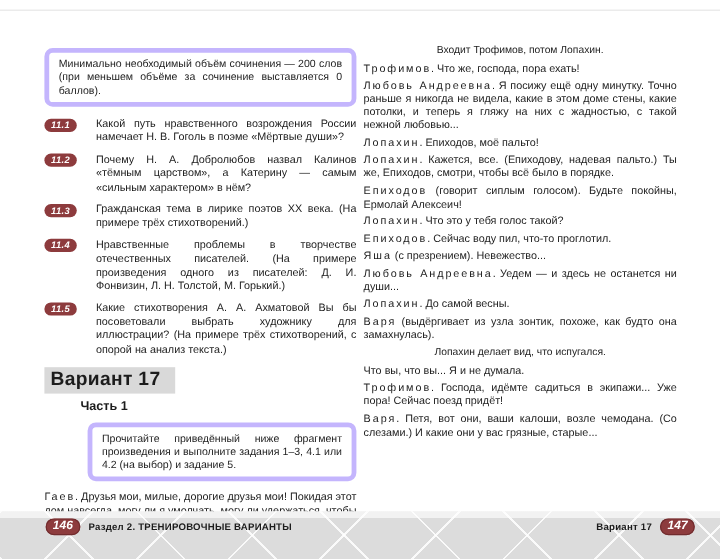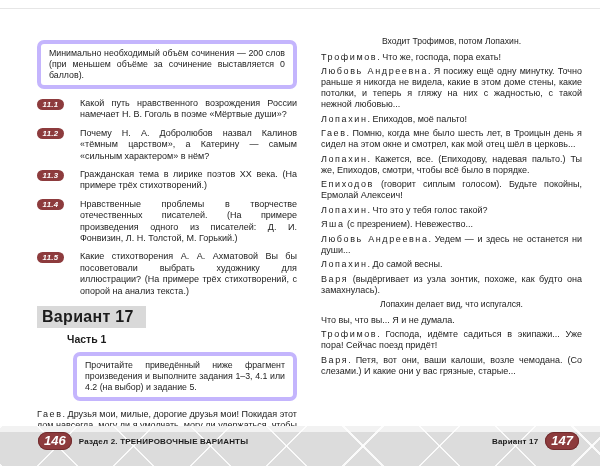--- a/index.html
+++ b/index.html
@@ -5,21 +5,21 @@
   html,body { margin:0; padding:0; }
   body {
     width:600px; height:466px; position:relative; overflow:hidden;
     background:#ffffff; color:#1c1c1c;
     font-family:"Liberation Sans","DejaVu Sans",sans-serif;
   }
   .top-hairline { position:absolute; top:8px; left:0; width:600px; height:1px; background:#e6e6e6; }
 
   .col { position:absolute; }
   .col-left  { left:37px;  top:40px; width:260px; }
-  .col-right { left:321px; top:34px; width:261px; }
+  .col-right { left:303px; top:34px; width:261px; }
 
   .box {
     border:4px solid #c4b5fd; border-radius:7px;
     padding:4px 8px; font-size:8.8px; line-height:11px; text-align:justify;
   }
   .note-box { margin-bottom:9px; }
   .instruction-box { margin-bottom:8px;margin-left:36px; }
 
   .q-item { display:flex; gap:16px; margin-bottom:7px; font-size:9px; line-height:11.4px; }
   .q-badge {
@@ -46,21 +46,21 @@
     position:absolute; left:0; bottom:0; width:600px; height:40px;
     background:
       repeating-linear-gradient(45deg,  rgba(255,255,255,0.85) 0 1.6px, transparent 1.6px 54px),
       repeating-linear-gradient(135deg, rgba(255,255,255,0.85) 0 1.6px, transparent 1.6px 54px),
       linear-gradient(#f2f2f2 0 6px, var(--band-gray,#dcdcdc) 6px);
   }
   .footer-left  { position:absolute; left:38px;  top:6px; display:flex; align-items:center; gap:7px; }
   .footer-right { position:absolute; right:21px; top:6px; display:flex; align-items:center; gap:7px; }
   .page-badge {
     background:var(--badge-red,#8d3b3d); color:#fff;
-    font-style:italic; font-weight:bold; font-size:13px;
+    font-style:italic; font-weight:bold; font-size:10px;
     padding:1px 6px 2px; border-radius:9px;
     box-shadow:inset 0 0 0 1px #702c2e;
   }
   .footer-label { font-size:8px; font-weight:bold; letter-spacing:.2px; }
 </style>
 </head>
 <body style="--badge-red: #8d3b3d; --heading-bg: #d9d9d9; --band-gray: #dcdcdc;">
 
 <div class="top-hairline"></div>
 
@@ -104,24 +104,24 @@
       <p class="para"><span class="speaker">Варя</span><span class="txt">. Дядечка, не нужно!</span></p>
     </div>
 </div>
 
 <div class="col col-right">
   <div id="dialogue-right">
       <p class="stage">Входит Трофимов, потом Лопахин.</p>
       <p class="para"><span class="speaker">Трофимов</span><span class="txt">. Что же, господа, пора ехать!</span></p>
       <p class="para"><span class="speaker">Любовь Андреевна</span><span class="txt">. Я посижу ещё одну минутку. Точно раньше я никогда не видела, какие в этом доме стены, какие потолки, и теперь я гляжу на них с жадностью, с такой нежной любовью...</span></p>
       <p class="para"><span class="speaker">Лопахин</span><span class="txt">. Епиходов, моё пальто!</span></p>
-      <p class="para"><span class="speaker">Гаев</span><span class="txt">. Помню, когда мне было шесть лет, в Троицын день я сидел на этом окне и смотрел, как мой отец шёл в церковь...</span></p>
       <p class="para"><span class="speaker">Лопахин</span><span class="txt">. Кажется, все. </span><span class="dir">(Епиходову, надевая пальто.)</span><span class="txt"> Ты же, Епиходов, смотри, чтобы всё было в порядке.</span></p>
       <p class="para"><span class="speaker">Епиходов</span><span class="dir"> (говорит сиплым голосом)</span><span class="txt">. Будьте покойны, Ермолай Алексеич!</span></p>
       <p class="para"><span class="speaker">Лопахин</span><span class="txt">. Что это у тебя голос такой?</span></p>
+      <p class="para"><span class="speaker">Епиходов</span><span class="txt">. Сейчас воду пил, что-то проглотил.</span></p>
       <p class="para"><span class="speaker">Яша</span><span class="dir"> (с презрением).</span><span class="txt"> Невежество...</span></p>
       <p class="para"><span class="speaker">Любовь Андреевна</span><span class="txt">. Уедем — и здесь не останется ни души...</span></p>
       <p class="para"><span class="speaker">Лопахин</span><span class="txt">. До самой весны.</span></p>
       <p class="para"><span class="speaker">Варя</span><span class="dir"> (выдёргивает из узла зонтик, похоже, как будто она замахнулась).</span></p>
       <p class="stage">Лопахин делает вид, что испугался.</p>
       <p class="para"><span class="txt">Что вы, что вы... Я и не думала.</span></p>
       <p class="para"><span class="speaker">Трофимов</span><span class="txt">. Господа, идёмте садиться в экипажи... Уже пора! Сейчас поезд придёт!</span></p>
       <p class="para"><span class="speaker">Варя</span><span class="txt">. Петя, вот они, ваши калоши, возле чемодана. </span><span class="dir">(Со слезами.)</span><span class="txt"> И какие они у вас грязные, старые...</span></p>
     </div>
 </div>

